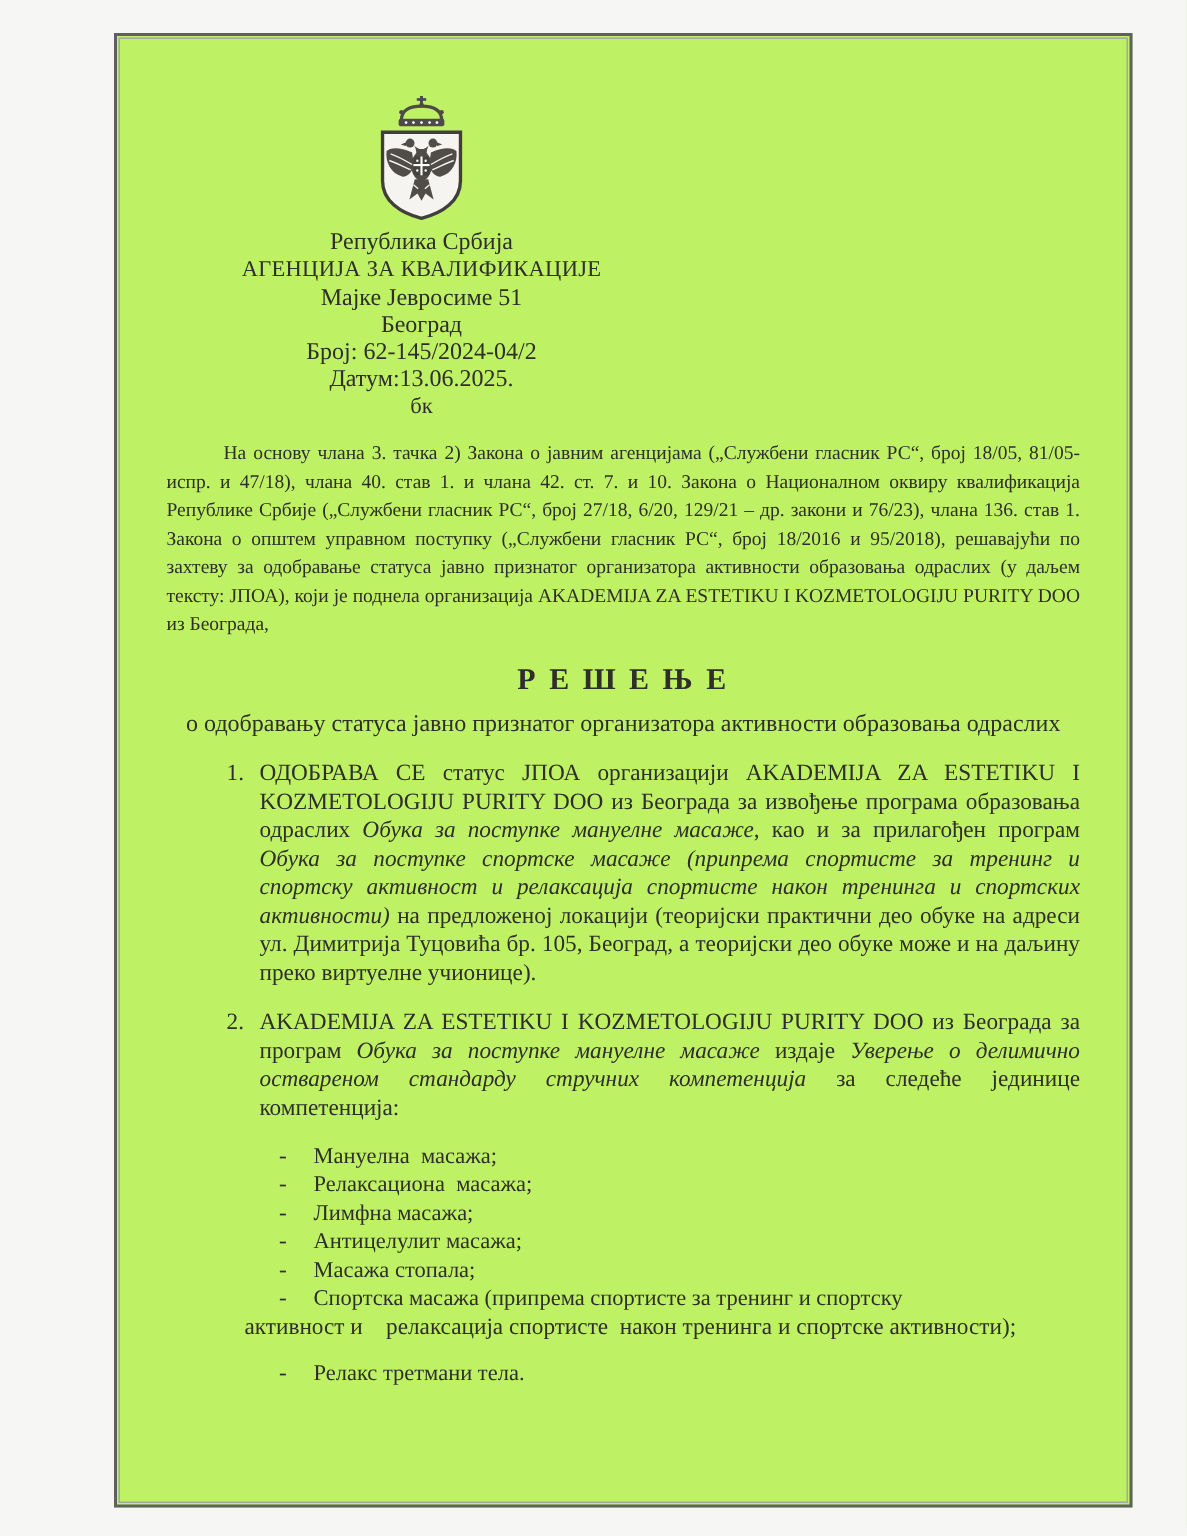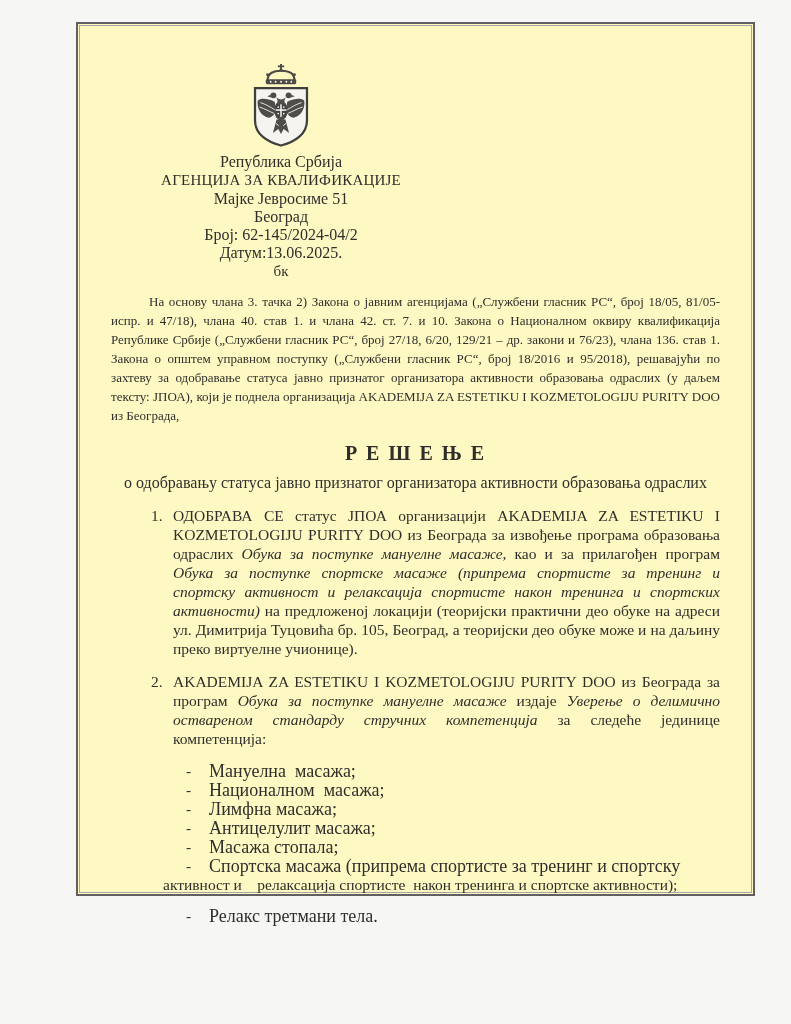--- a/index.html
+++ b/index.html
@@ -14,24 +14,24 @@
     height: 1024px;
     background: #f6f6f4;
     overflow: hidden;
   }
   
   .frame {
     position: absolute;
     left: 76px;
     top: 22px;
     width: 679px;
-    height: 874px;
+    height: 983px;
     box-sizing: border-box;
     border: 2px solid #606062;
-    background: #fef9c3;
+    background: #bef264;
   }
   .frame-inner {
     position: absolute;
     inset: 1px;
     border: 1px solid #a6a6a8;
     pointer-events: none;
   }
   .content {
     position: absolute;
     inset: 0;
@@ -94,21 +94,21 @@
   .bl { display: flex; margin-bottom: 1px; }
   .bl .dash {
     flex: 0 0 auto;
     width: 10px;
     margin-right: 13px;
     font-size: 15.5px;
     line-height: 18px;
     text-align: left;
   }
   .bl .btext {
-    font-size: 18px;
+    font-size: 15px;
     line-height: 18px;
     white-space: pre-wrap;
   }
   .bl-cont {
     margin-left: -23px;
     margin-bottom: 13px;
     font-size: 15.5px;
     line-height: 18px;
     white-space: pre-wrap;
   }
@@ -198,21 +198,21 @@
         </div>
       </div>
 
       <div class="bullets">
         <div class="bl">
           <span class="dash">-</span>
           <span class="btext">Мануелна  масажа;</span>
         </div>
         <div class="bl">
           <span class="dash">-</span>
-          <span class="btext">Националном  масажа;</span>
+          <span class="btext">Релаксациона  масажа;</span>
         </div>
         <div class="bl">
           <span class="dash">-</span>
           <span class="btext">Лимфна масажа;</span>
         </div>
         <div class="bl">
           <span class="dash">-</span>
           <span class="btext">Антицелулит масажа;</span>
         </div>
         <div class="bl">

